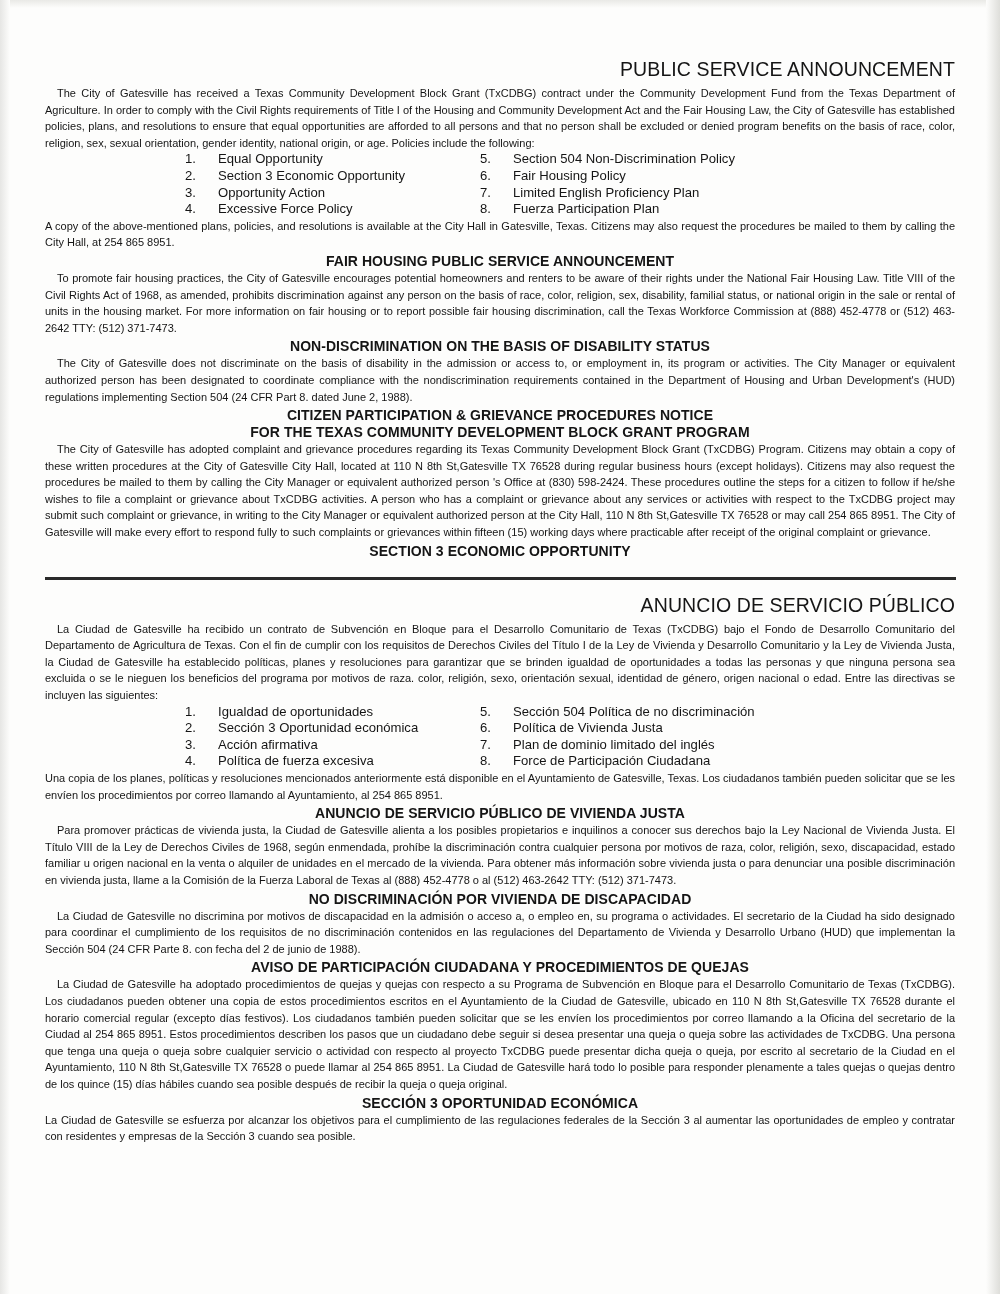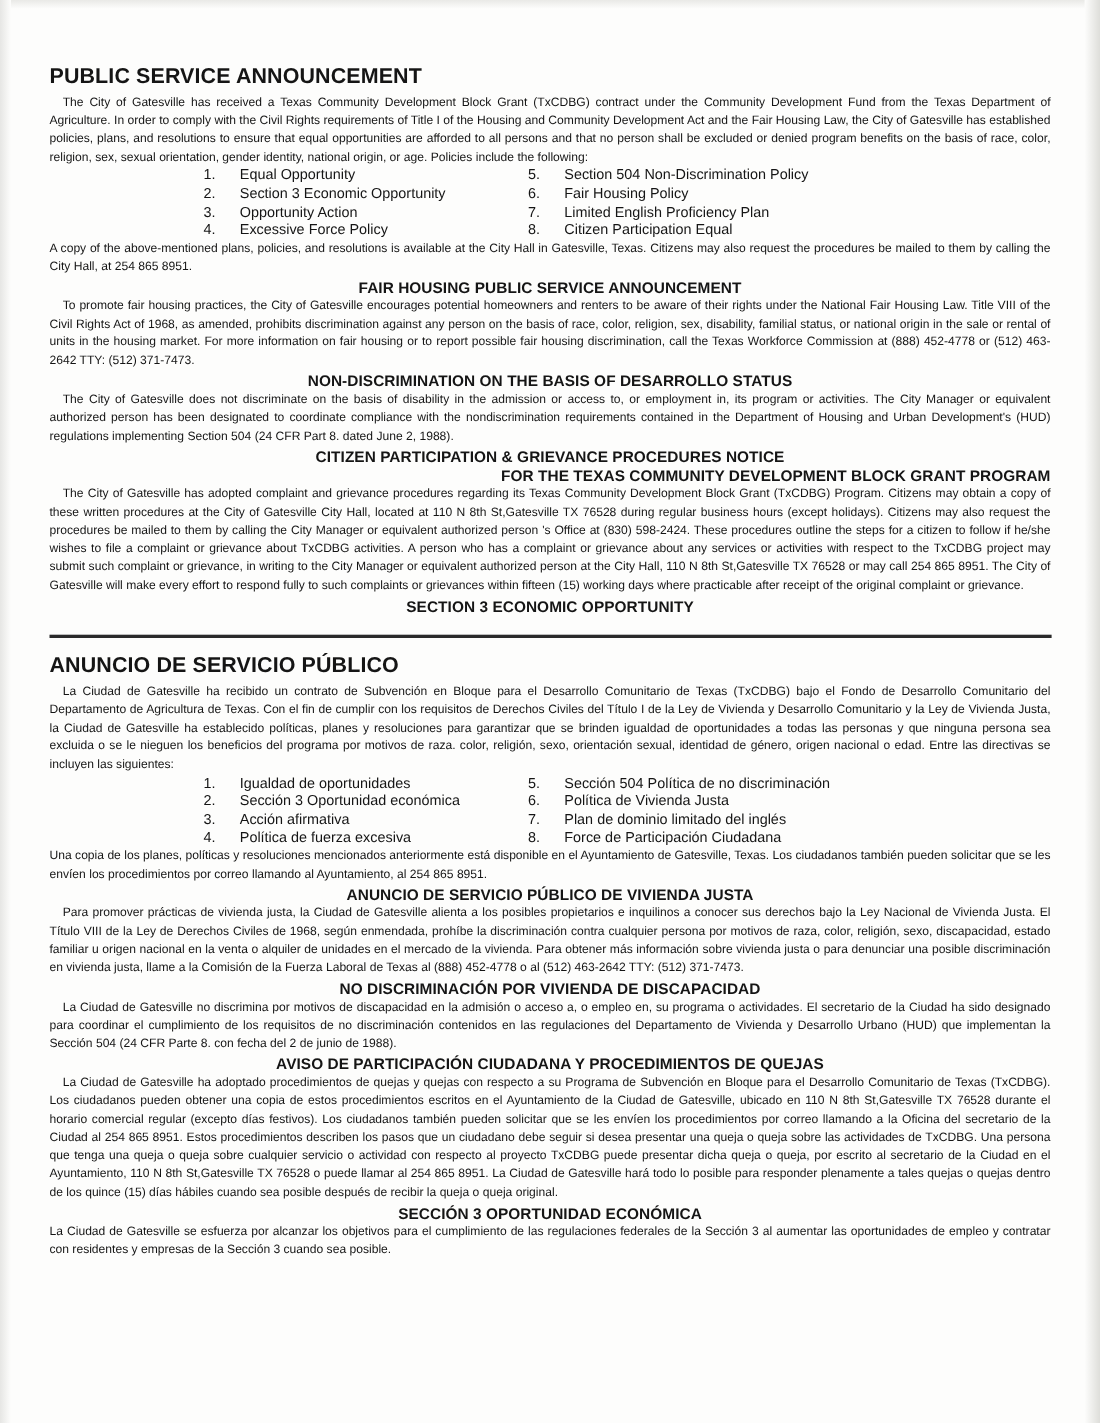--- a/index.html
+++ b/index.html
@@ -40,35 +40,34 @@
     pointer-events: none;
   }
   .content {
     position: absolute;
     left: 45px;
     top: 58px;
     width: 910px;
   }
   h1.doc-heading {
     font-size: 19.5px;
-    font-weight: bold;
-    text-align: left;
+    font-weight: normal;
+    text-align: right;
     margin: 0 0 4px 0;
     letter-spacing: 0.1px;
   }
   h2.section-heading {
     font-size: 14px;
     font-weight: bold;
     text-align: center;
     margin: 2px 0 1px 0;
     letter-spacing: 0.05px;
   }
   h2.section-heading.tight {
     margin-top: 0px;
-    text-align: right;
   }
   p.body-text {
     font-size: 11px;
     line-height: 16.6px;
     text-align: justify;
     text-justify: inter-word;
     margin: 0 0 0 0;
     text-indent: 12px;
     hyphens: none;
   }
@@ -144,30 +143,30 @@
         <li>
           <span class="num">7.</span>
           <span class="txt">Limited English Proficiency Plan</span>
         </li>
         <li>
           <span class="num">4.</span>
           <span class="txt">Excessive Force Policy</span>
         </li>
         <li>
           <span class="num">8.</span>
-          <span class="txt">Citizen Participation Equal</span>
+          <span class="txt">Fuerza Participation Plan</span>
         </li>
       </ol>
 
       <p class="body-text no-indent">A copy of the above-mentioned plans, policies, and resolutions is available at the City Hall in Gatesville, Texas.  Citizens may also request the procedures be mailed to them by calling the City Hall, at 254 865 8951.</p>
 
       <h2 class="section-heading">FAIR HOUSING PUBLIC SERVICE ANNOUNCEMENT</h2>
       <p class="body-text">To promote fair housing practices, the City of Gatesville encourages potential homeowners and renters to be aware of their rights under the National Fair Housing Law. Title VIII of the Civil Rights Act of 1968, as amended, prohibits discrimination against any person on the basis of race, color, religion, sex, disability, familial status, or national origin in the sale or rental of units in the housing market. For more information on fair housing or to report possible fair housing discrimination, call the Texas Workforce Commission at (888) 452-4778 or (512) 463-2642 TTY: (512) 371-7473.</p>
 
-      <h2 class="section-heading">NON-DISCRIMINATION ON THE BASIS OF DESARROLLO STATUS</h2>
+      <h2 class="section-heading">NON-DISCRIMINATION ON THE BASIS OF DISABILITY STATUS</h2>
       <p class="body-text">The City of Gatesville does not discriminate on the basis of disability in the admission or access to, or employment in, its program or activities.  The City Manager or equivalent authorized person  has been designated to coordinate compliance with the nondiscrimination requirements contained in the Department of Housing and Urban Development's (HUD) regulations implementing Section 504 (24 CFR Part 8. dated June 2, 1988).</p>
 
       <h2 class="section-heading">CITIZEN PARTICIPATION &amp; GRIEVANCE PROCEDURES NOTICE</h2>
       <h2 class="section-heading tight">FOR THE TEXAS COMMUNITY DEVELOPMENT BLOCK GRANT PROGRAM</h2>
       <p class="body-text">The City of Gatesville has adopted complaint and grievance procedures regarding its Texas Community Development Block Grant (TxCDBG) Program. Citizens may obtain a copy of these written procedures at the City of Gatesville City Hall, located at 110 N 8th St,Gatesville TX 76528 during regular business hours (except holidays).  Citizens may also request the procedures be mailed to them by calling the City Manager or equivalent authorized person 's Office at (830) 598-2424.  These procedures outline the steps for a citizen to follow if he/she wishes to file a complaint or grievance about TxCDBG activities.  A person who has a complaint or grievance about any services or activities with respect to the TxCDBG project may submit such complaint or grievance, in writing to the City Manager or equivalent authorized person  at the City Hall, 110 N 8th St,Gatesville TX 76528 or may call 254 865 8951.  The City of Gatesville will make every effort to respond fully to such complaints or grievances within fifteen (15) working days where practicable after receipt of the original complaint or grievance.</p>
 
       <h2 class="section-heading">SECTION 3 ECONOMIC OPPORTUNITY</h2>
     </section>
 
     <hr class="divider">

